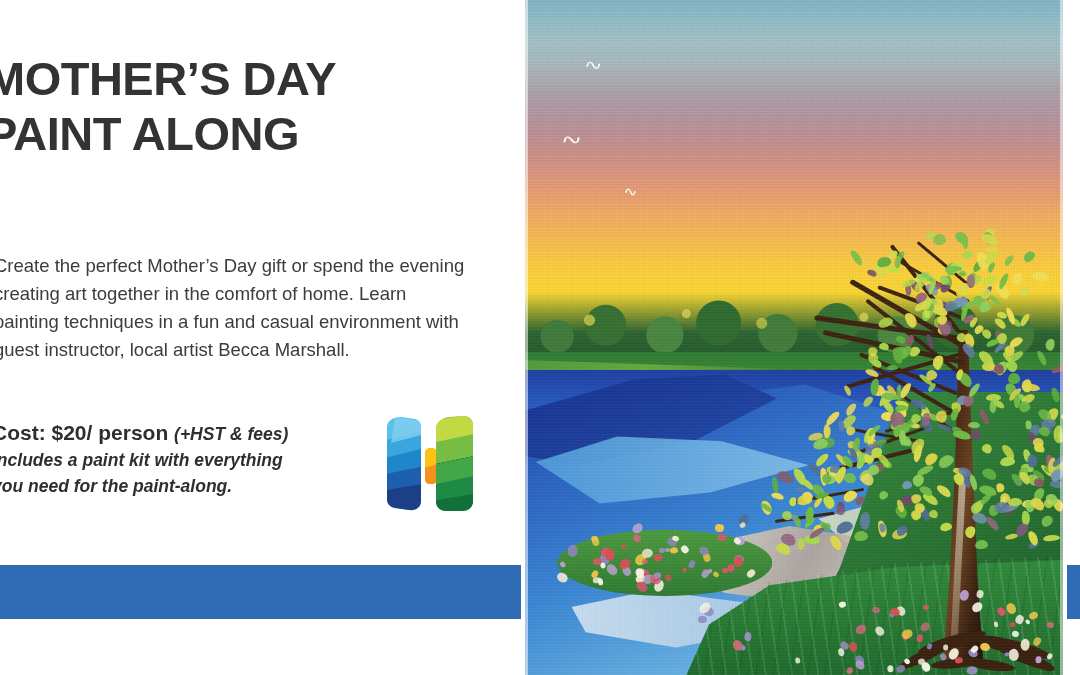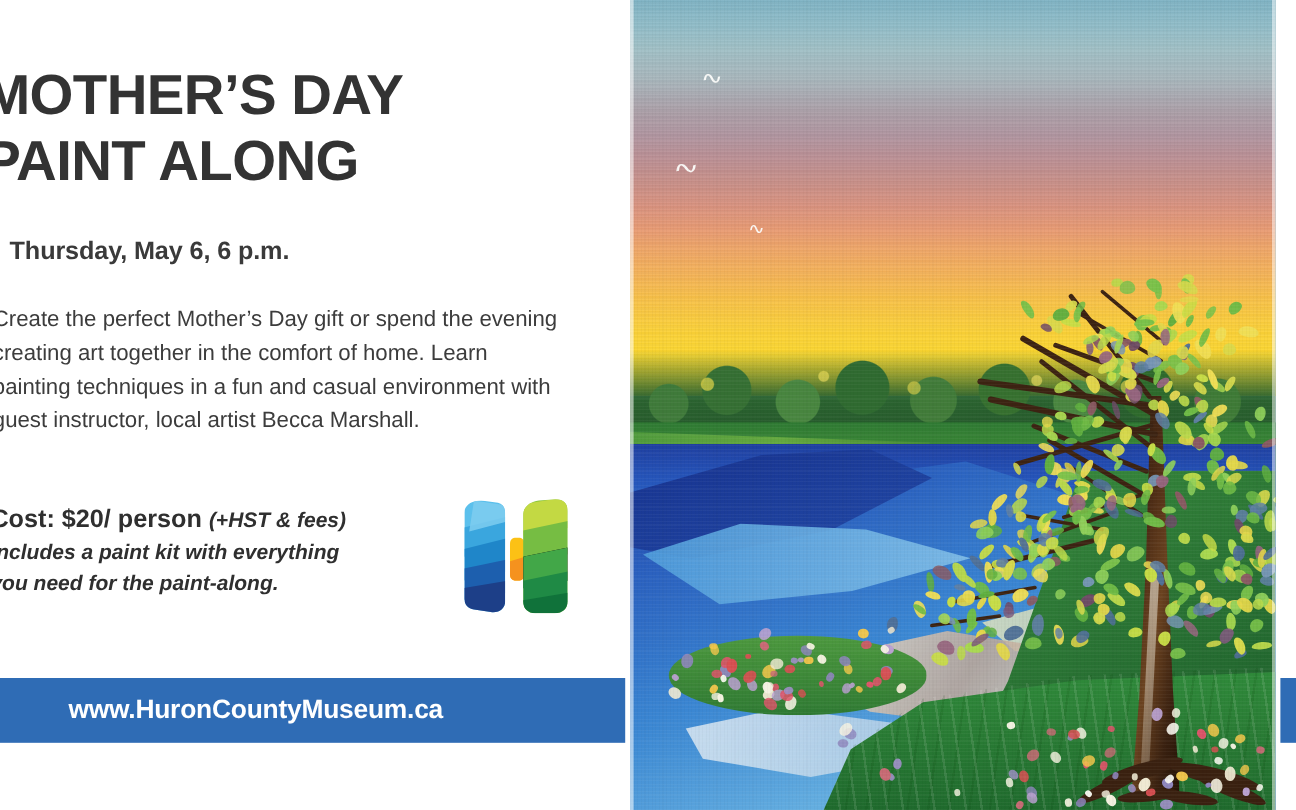--- a/index.html
+++ b/index.html
@@ -219,21 +219,20 @@
 
 <div class="poster">
 
   <div class="left-panel">
 
     <div class="headline">
       <span>MOTHER’S DAY</span>
       <span class="l2">PAINT ALONG</span>
     </div>
 
-    <div class="date-line">Thursday, May 6, 6 p.m.</div>
 
     <div class="body-copy">Create the perfect Mother’s Day gift or spend the evening creating art together in the comfort of home. Learn painting techniques in a fun and casual environment with guest instructor, local artist Becca Marshall.</div>
 
     <div class="cost-block">
       <div class="cost-line">
         <span>Cost: $20/ person</span>
         <span class="fees">(+HST &amp; fees)</span>
       </div>
       <div class="cost-note">Includes a paint kit with everything</div>
       <div class="cost-note">you need for the paint-along.</div>
@@ -273,21 +272,20 @@
           <path d="M50,30 L98,20 L98,48 L50,56 Z" fill="#76bd43"></path>
           <path d="M50,52 L98,42 L98,70 L50,78 Z" fill="#43a council"></path>
           <path d="M50,52 L98,42 L98,70 L50,78 Z" fill="#42a748"></path>
           <path d="M50,72 L98,62 L98,90 L50,96 Z" fill="#1f8a45"></path>
           <path d="M50,88 L98,80 L98,102 L50,102 Z" fill="#10723a"></path>
         </g>
       </svg>
     </div>
 
     <div class="url-banner"></div>
-    <div class="url-text">www.HuronCountyMuseum.ca</div>
   </div>
 
   <div class="url-banner-right"></div>
 
   <div class="painting">
 
     <div class="sky"></div>
     <div class="sky-texture"></div>
 
     <div class="gull g1">∿</div>

